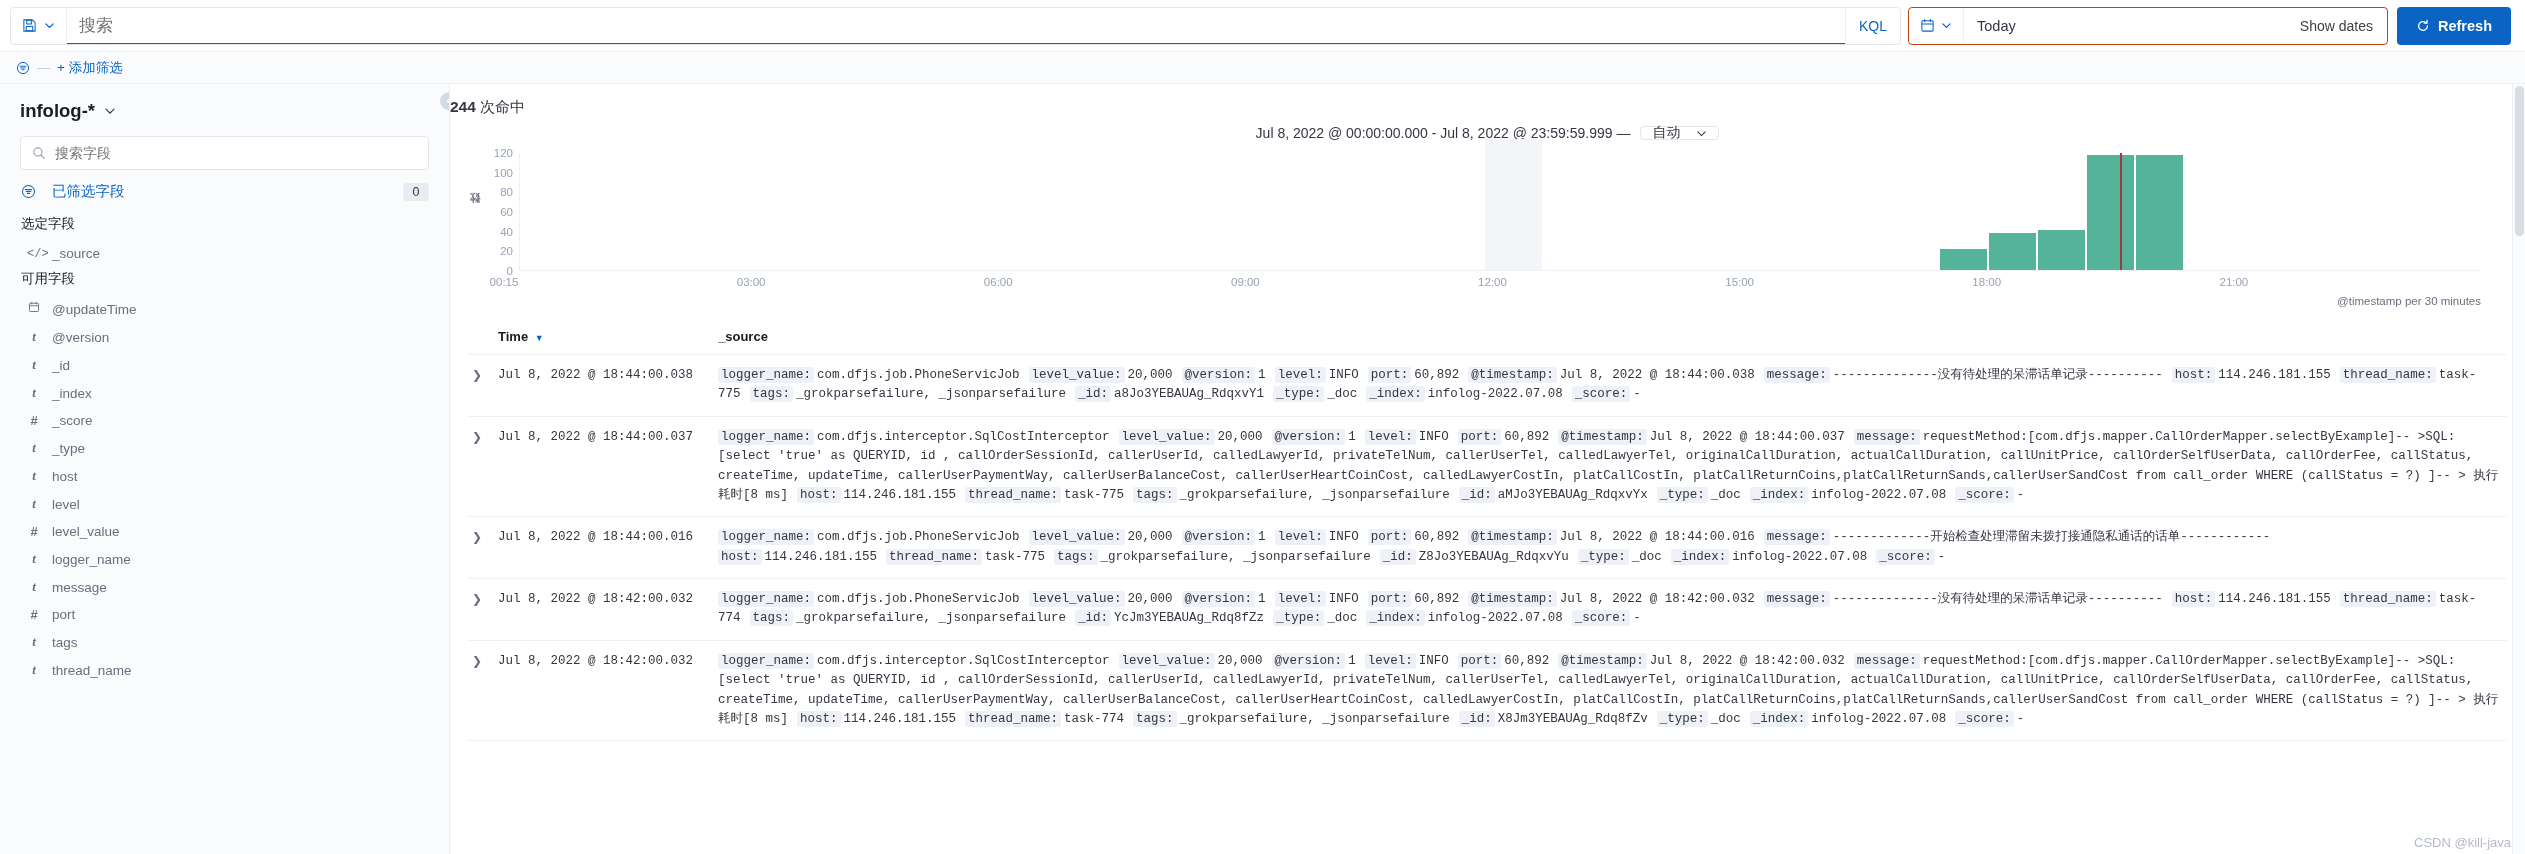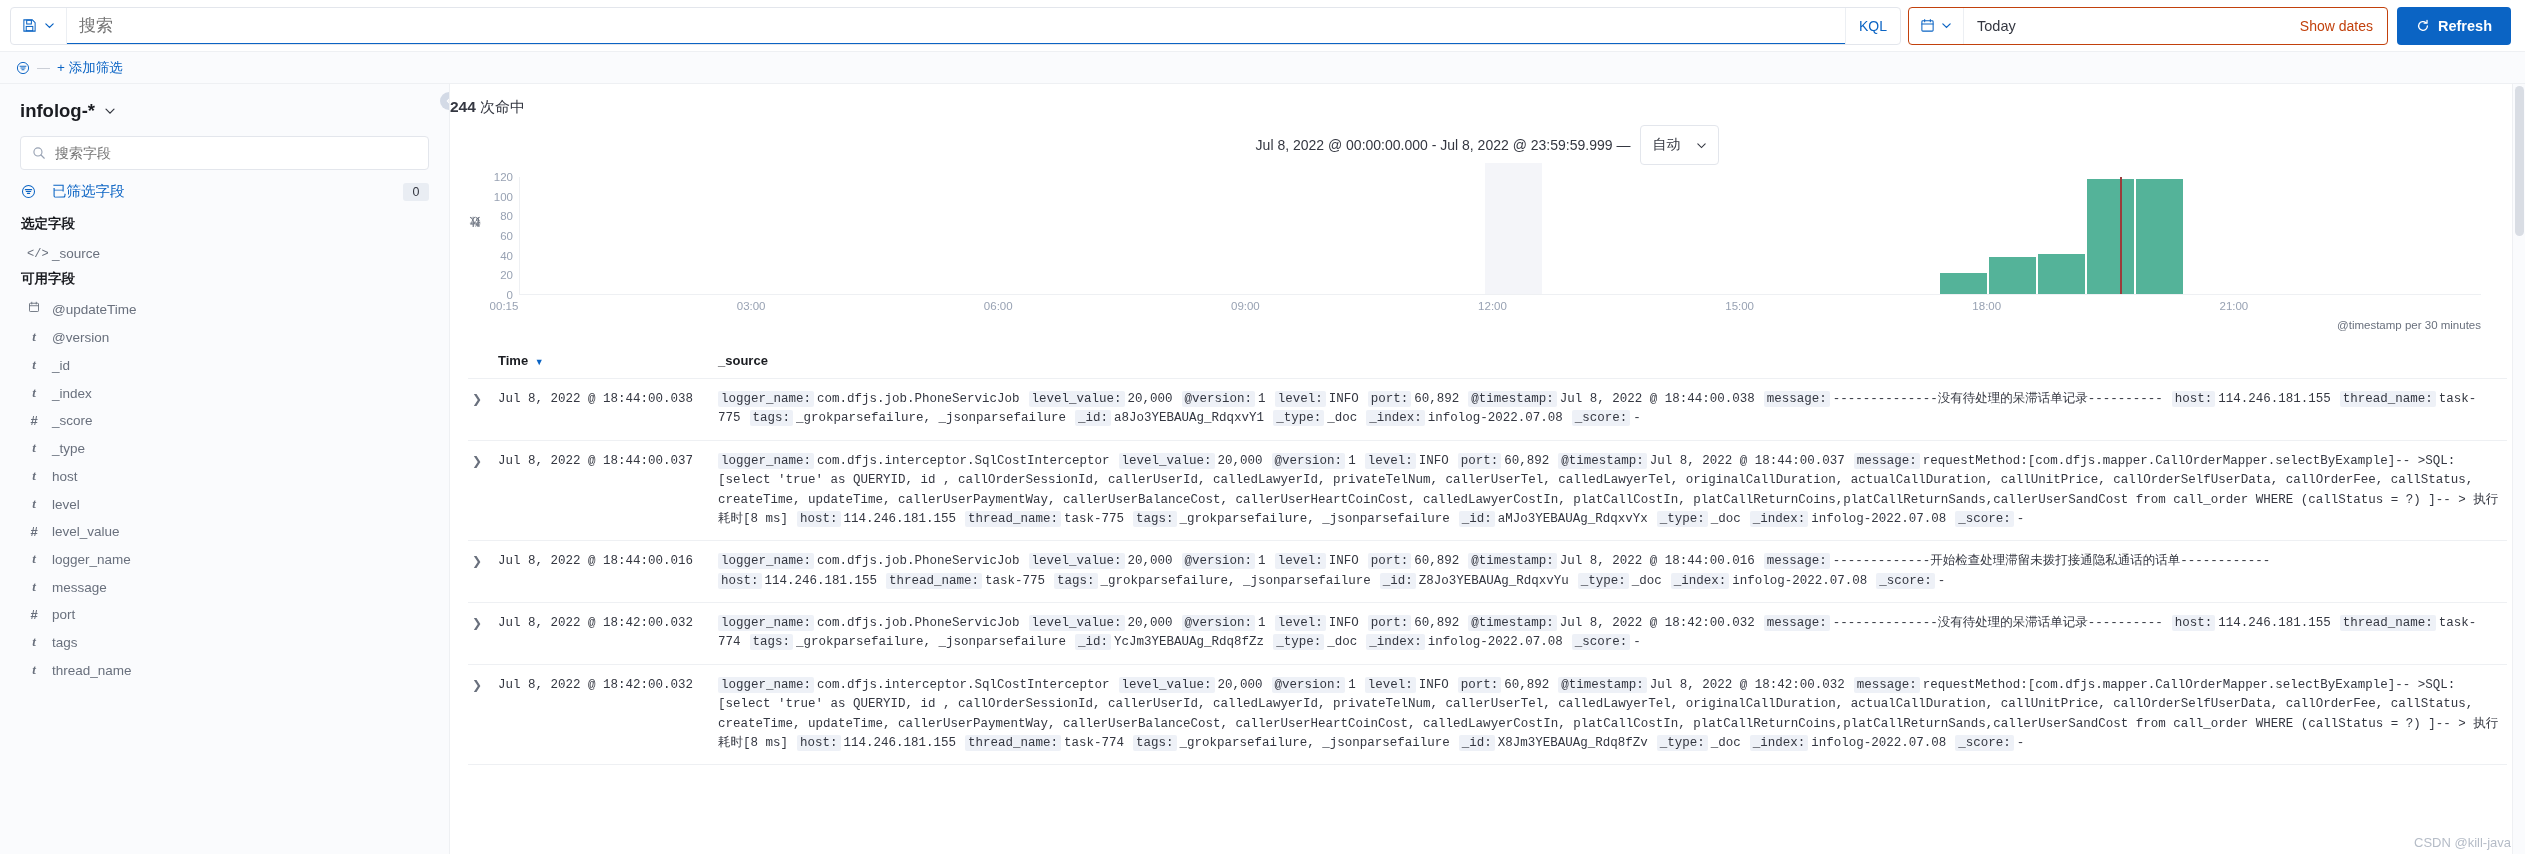--- a/index.html
+++ b/index.html
@@ -39,21 +39,21 @@
     padding: 0 13px; height: 36px; display:flex; align-items:center;
     font-size: 14px; color: #0b64c4; border-left: 1px solid #eceff3;
   }
   .datepicker {
     display: flex; align-items: center; height: 38px;
     border: 1px solid #c2410c; border-radius: 4px; margin-left: 7px;
     background: #fff; min-width: 480px;
   }
   .dp-cal { display:flex; align-items:center; gap:6px; padding: 0 11px; height: 36px; border-right: 1px solid #eceff3; cursor:pointer; }
   .dp-value { flex: 1 1 auto; padding: 0 13px; font-size: 14.5px; color: #343741; }
-  .dp-showdates { padding: 0 14px; font-size: 14px; color: #c2410c; cursor: pointer; }
+  .dp-showdates { padding: 0 14px; font-size: 14px; color: #404040; cursor: pointer; }
   .refresh-btn {
     margin-left: 9px; height: 38px; background: #0b64c4; color: #fff;
     border: none; border-radius: 4px; padding: 0 19px; font-size: 14.5px; font-weight: bold;
     display: flex; align-items: center; gap: 8px; cursor: pointer;
     font-family: "Liberation Sans", sans-serif;
   }
 
   
   .filterbar {
     height: 32px; min-height: 32px; background: #fafbfd;
@@ -86,21 +86,21 @@
     font-size: 14px; color: #69707d; font-family: "Liberation Sans", sans-serif;
   }
   .filtered-row {
     display: flex; align-items: center; padding: 12px 20px 11px 21px; gap: 16px; cursor: pointer;
   }
   .filtered-label { color: #0b64c4; font-size: 14.5px; flex: 1 1 auto; }
   .count-badge {
     background: #e9edf3; color: #343741; border-radius: 3px;
     font-size: 12.5px; padding: 2px 9px; min-width: 26px; text-align: center;
   }
-  .sec-title { padding: 3px 20px 7px 21px; font-size: 13.5px; font-weight: bold; color: #1a1c21; }
+  .sec-title { padding: 3px 20px 7px 21px; font-size: 13.5px; font-weight: normal; color: #1a1c21; }
   .field-li {
     display: flex; align-items: center; gap: 11px; padding: 6px 20px 6px 27px;
     font-size: 13.5px; color: #69707d; cursor: pointer;
   }
   .ftype {
     width: 14px; text-align: center; font-size: 13px; color: #69707d;
     font-family: "Liberation Serif", serif; font-style: italic; font-weight: bold;
   }
   .ftype.num { font-family: "Liberation Sans", sans-serif; font-style: normal; }
   .ftype.src { font-family: "Liberation Mono", monospace; font-style: normal; font-weight: normal; font-size: 12px; }
@@ -115,21 +115,21 @@
 
   .chart-header { padding: 14px 0 2px 0; }
   .hits-line { font-size: 15px; color: #343741; }
   .hits-num { font-weight: bold; font-size: 15.5px; }
   .range-line {
     display: flex; align-items: center; justify-content: center; gap: 10px;
     margin-top: 8px; font-size: 14px; color: #343741;
   }
   .interval-select {
     border: 1px solid #e3e6ec; border-radius: 4px; background: #fff;
-    height: 40px; padding: 0 11px; display: flex; align-items: center; gap: 16px;
+    height: 14px; padding: 0 11px; display: flex; align-items: center; gap: 16px;
     font-size: 14px; color: #343741; cursor: pointer;
   }
 
   
   .chart-area { padding: 10px 44px 0 18px; position: relative; height: 178px; }
   .chart-grid { display: flex; height: 118px; }
   .y-axis-title {
     writing-mode: vertical-rl; transform: rotate(180deg);
     font-size: 11px; color: #69707d; align-self: center;
     margin-right: 2px; letter-spacing: 1px;

